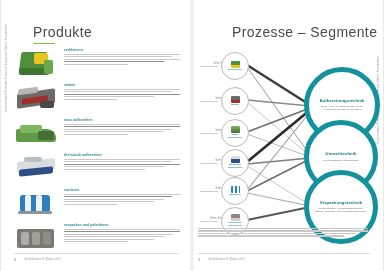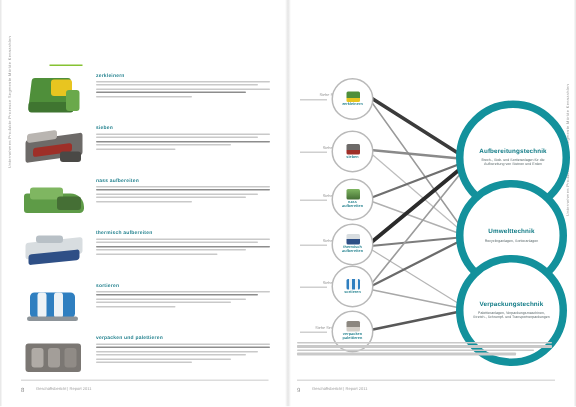--- a/index.html
+++ b/index.html
@@ -132,21 +132,23 @@
 
   <div class="page left"></div>
   <div class="page right"></div>
   <div class="gutter"></div>
   <div class="edge-l"></div>
   <div class="edge-r"></div>
 
   <div class="vert l">Unternehmen  Produkte  Prozesse  Segmente  Märkte  Kennzahlen</div>
   <div class="vert r">Unternehmen  Produkte  Prozesse  Segmente  Märkte  Kennzahlen</div>
 
+  <div class="title" id="title-left">Produkte</div>
   <div class="title-rule" id="rule-left"></div>
+  <div class="title" id="title-right">Prozesse – Segmente</div>
 
   <div class="prod-row" style="top:48px">
     <div class="prod-img">
       <div class="ph p1">
           <div class="blob b1"></div>
           <div class="blob b2"></div>
           <div class="blob b3"></div>
           <div class="blob b4"></div>
         </div>
     </div>

